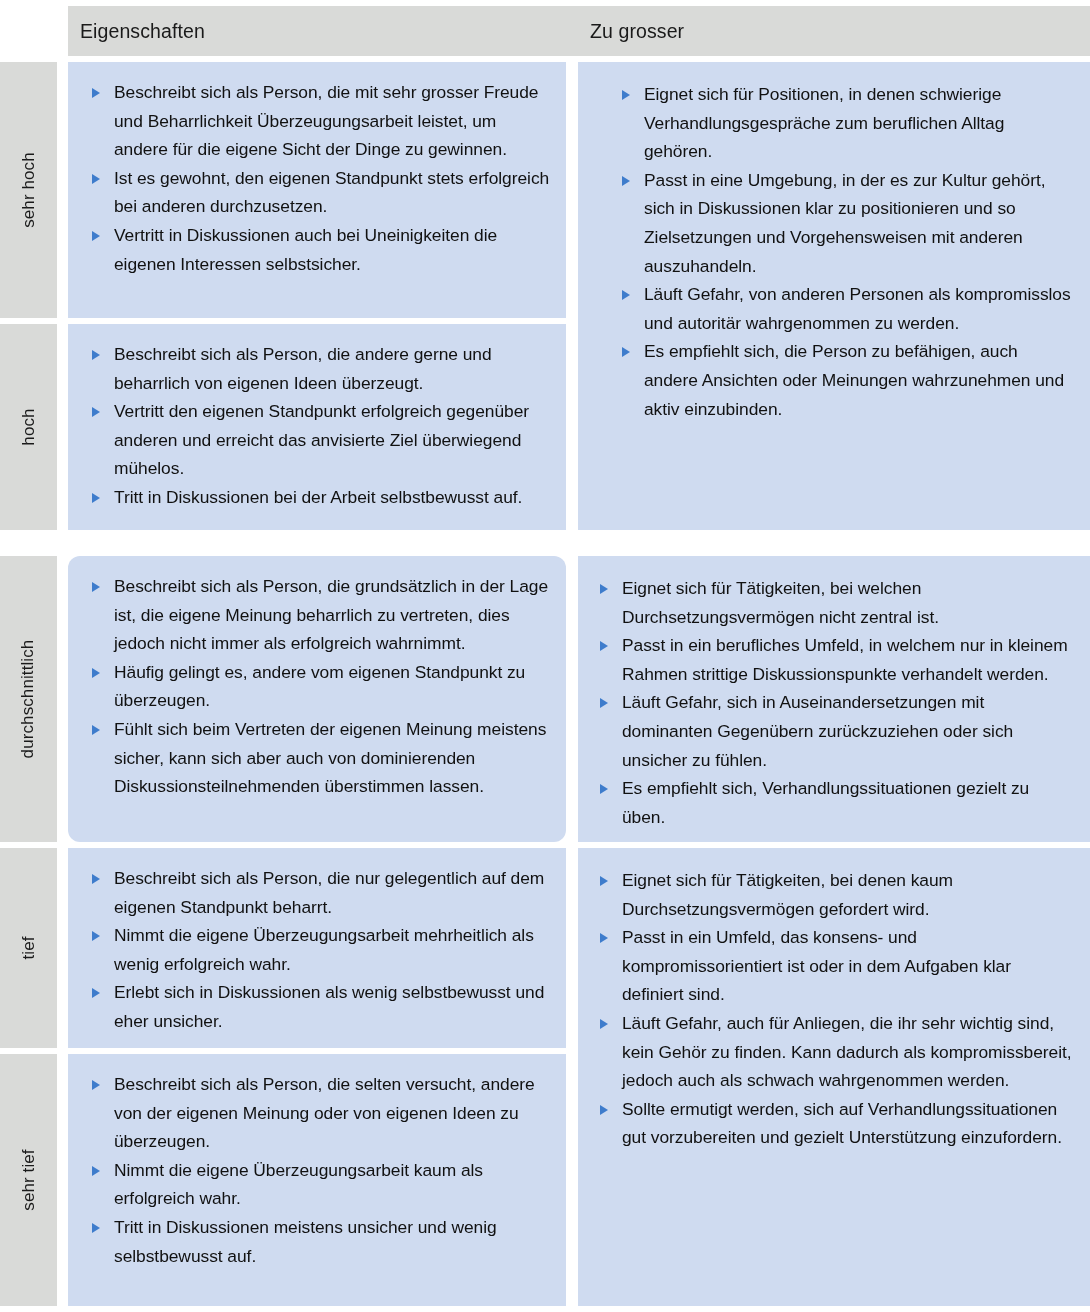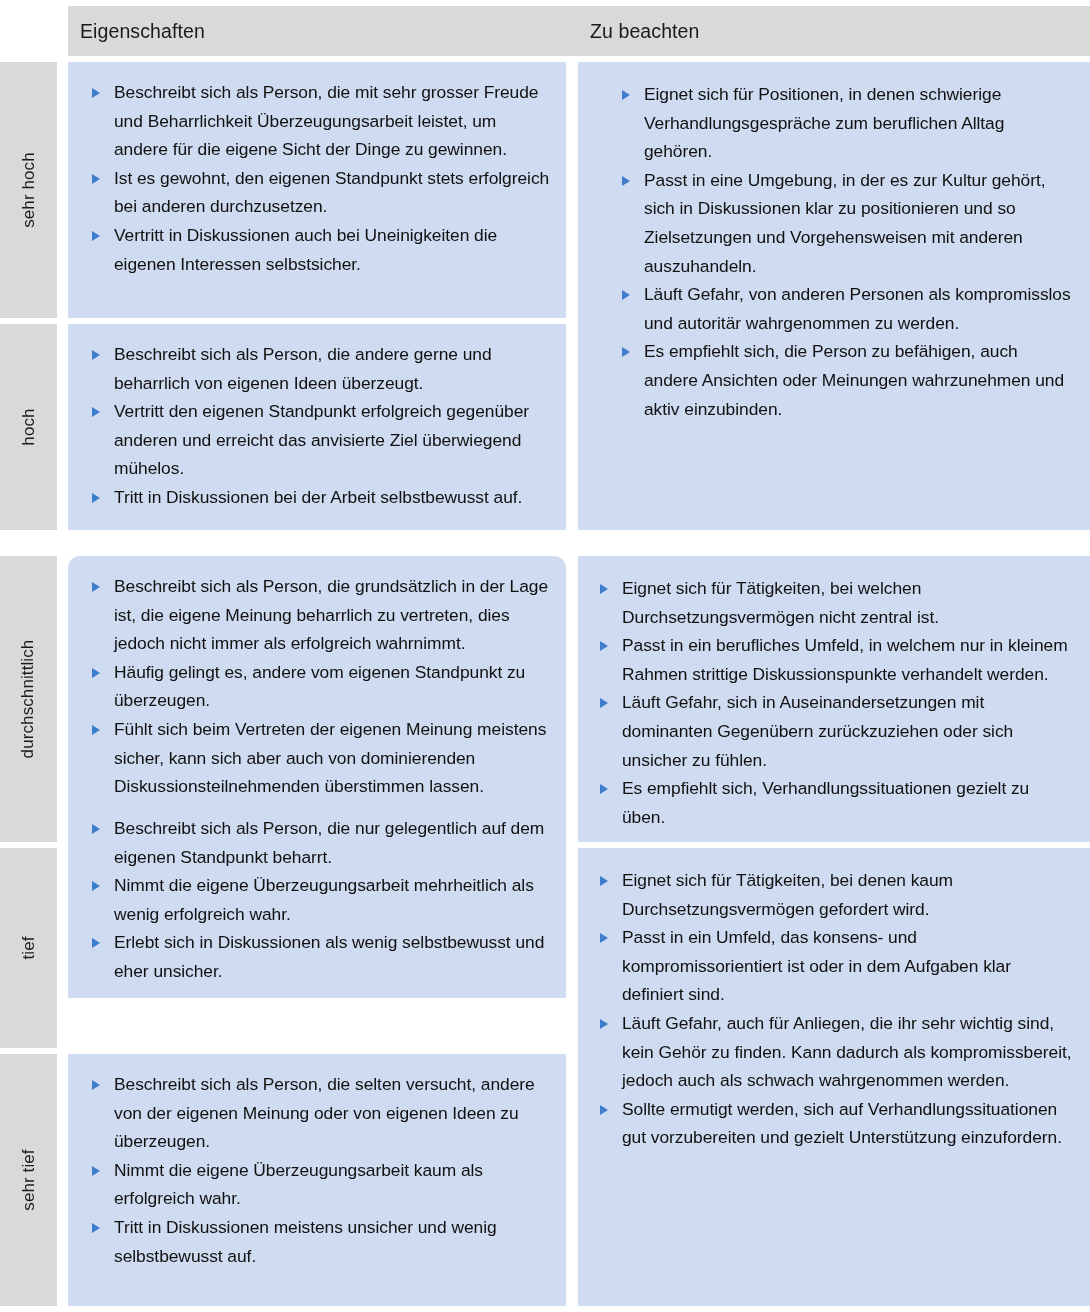--- a/index.html
+++ b/index.html
@@ -104,21 +104,21 @@
 </head>
 <body>
 
 <div class="sheet">
 
   <div class="header-row">
     <div class="header-cell header-eigen">
       <span class="htxt">Eigenschaften</span>
     </div>
     <div class="header-cell header-beach">
-      <span class="htxt">Zu beachten</span>
+      <span class="htxt">Zu grosser</span>
     </div>
   </div>
 
   <div class="label-cell" style="top:62px;height:256px;">
     <span class="ltxt">sehr hoch</span>
   </div>
   <div class="label-cell" style="top:324px;height:206px;">
     <span class="ltxt">hoch</span>
   </div>
   <div class="label-cell" style="top:556px;height:286px;">
@@ -148,21 +148,21 @@
   </div>
 
   <div class="block block-left pad-left" style="top:556px;height:286px;border-radius:12px;">
     <ul class="bullets">
       <li><span class="tri"></span><span>Beschreibt sich als Person, die grundsätzlich in der Lage ist, die eigene Meinung beharrlich zu vertreten, dies jedoch nicht immer als erfolgreich wahrnimmt.</span></li>
       <li><span class="tri"></span><span>Häufig gelingt es, andere vom eigenen Standpunkt zu überzeugen.</span></li>
       <li><span class="tri"></span><span>Fühlt sich beim Vertreten der eigenen Meinung meistens sicher, kann sich aber auch von dominierenden Diskussionsteilnehmenden überstimmen lassen.</span></li>
     </ul>
   </div>
 
-  <div class="block block-left pad-left" style="top:798px;height:200px;">
+  <div class="block block-left pad-left" style="top:848px;height:200px;">
     <ul class="bullets">
       <li><span class="tri"></span><span>Beschreibt sich als Person, die nur gelegentlich auf dem eigenen Standpunkt beharrt.</span></li>
       <li><span class="tri"></span><span>Nimmt die eigene Überzeugungsarbeit mehrheitlich als wenig erfolgreich wahr.</span></li>
       <li><span class="tri"></span><span>Erlebt sich in Diskussionen als wenig selbstbewusst und eher unsicher.</span></li>
     </ul>
   </div>
 
   <div class="block block-left pad-left" style="top:1054px;height:252px;">
     <ul class="bullets">
       <li><span class="tri"></span><span>Beschreibt sich als Person, die selten versucht, andere von der eigenen Meinung oder von eigenen Ideen zu überzeugen.</span></li>

